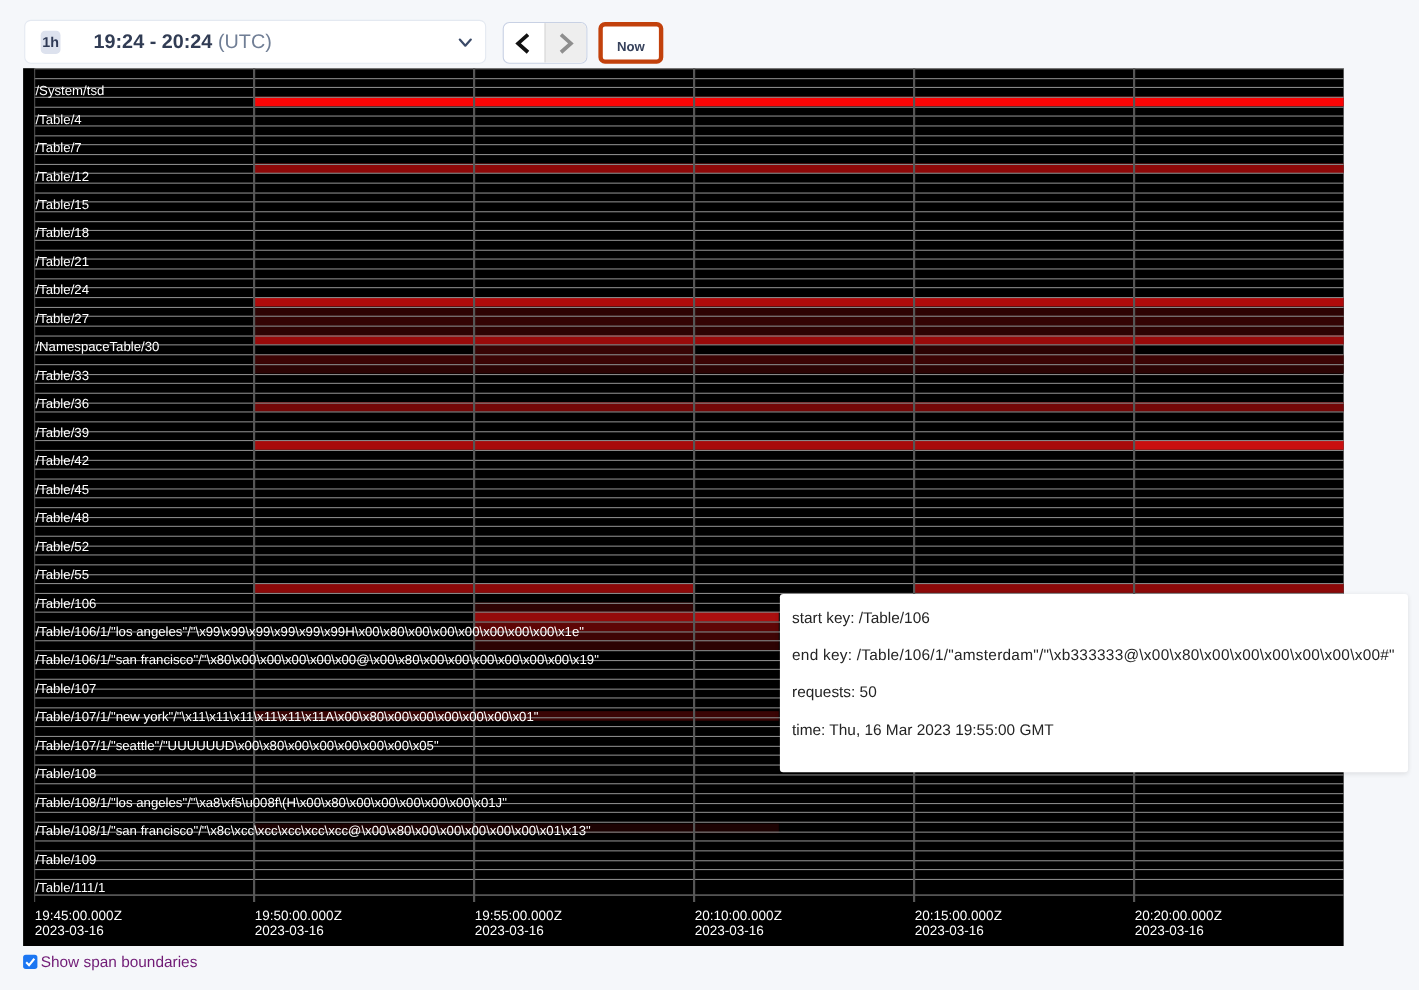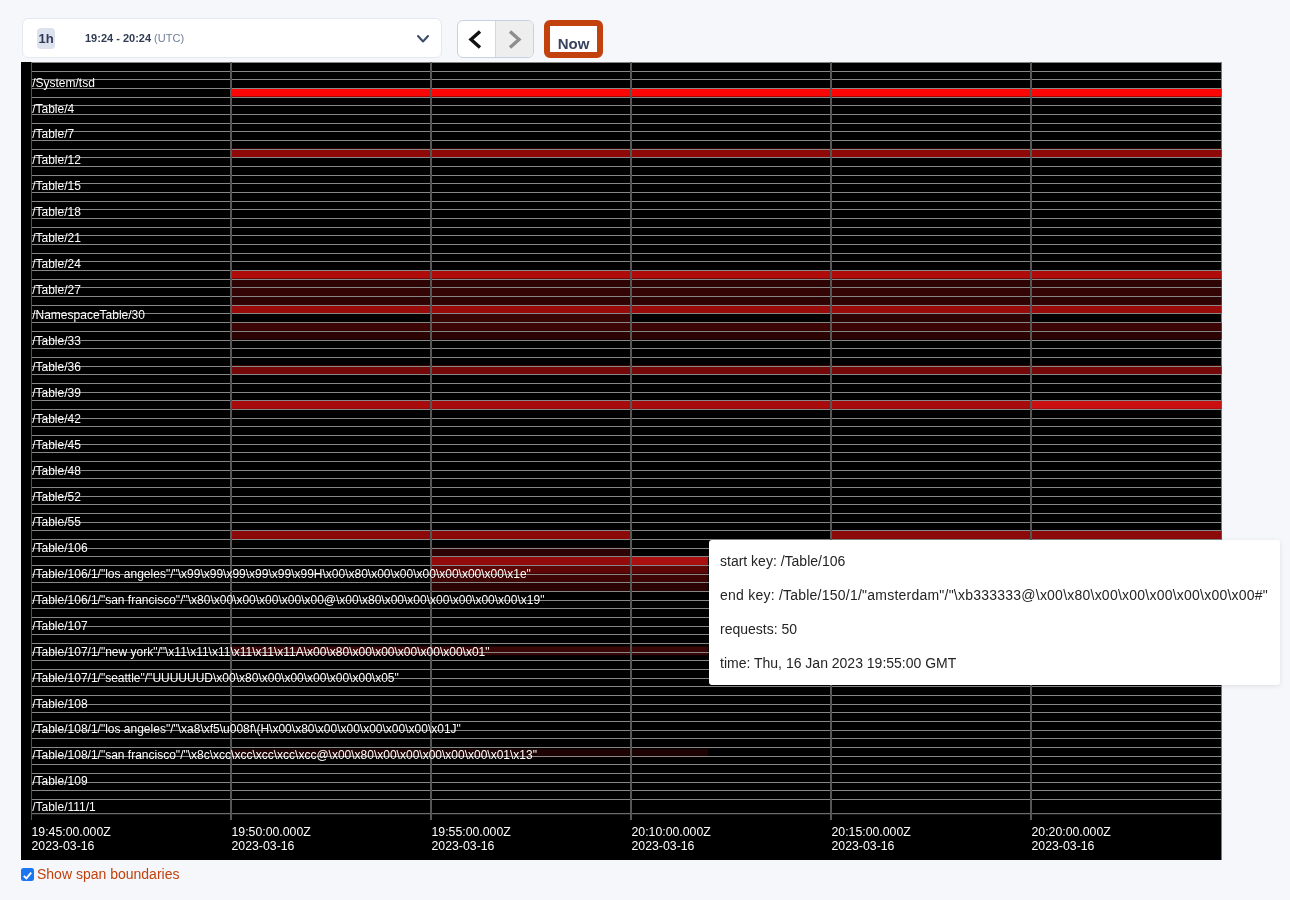--- a/index.html
+++ b/index.html
@@ -1,28 +1,28 @@
 <!DOCTYPE html>
 <html><head><meta charset="utf-8">
 <style>
 * { margin:0; padding:0; box-sizing:border-box; }
 html,body { width:1290px; height:900px; background:#f5f7fa; font-family:"Liberation Sans",sans-serif; overflow:hidden; }
 .abs { position:absolute; }
 #controls { left:22px; top:18px; width:420px; height:40px; background:#fff; border:1px solid #e4e9f1; border-radius:6px; }
 #badge { left:37px; top:28px; width:18px; height:21px; background:#dde2ee; border-radius:4px; color:#2f3a56; font-size:13px; font-weight:700; text-align:center; line-height:21px; }
-#title { left:85px; top:18px; height:40px; line-height:40px; font-size:11px; color:#313c54; }
+#title { left:85px; top:18px; height:40px; line-height:40px; font-size:18px; color:#313c54; }
 #title b { font-weight:700; }
 #title span { color:#707e95; font-weight:400; }
 #navgrp { left:457px; top:20px; width:77px; height:38px; border:1px solid #c8d1e4; border-radius:6px; background:#fff; overflow:hidden; }
 #navR { position:absolute; right:0; top:0; width:38.5px; height:36px; background:#eeeeee; border-left:1px solid #d8d8d8; }
-#nowbtn { left:544px; top:20px; width:59px; height:38px; border:6px solid #c2410c; border-radius:6px; background:#fff; color:#37425c; font-size:15px; font-weight:700; text-align:center; line-height:36px; }
-#tooltip { left:708.5px; top:539.5px; width:571.5px; height:145px; background:#fff; border-radius:3px; box-shadow:0 1px 5px rgba(0,0,0,0.10); font-size:14px; color:#242424; }
+#nowbtn { left:544px; top:20px; width:59px; height:38px; border:4px solid #c2410c; border-radius:6px; background:#fff; color:#37425c; font-size:12px; font-weight:700; text-align:center; line-height:36px; }
+#tooltip { left:708.5px; top:539.5px; width:571.5px; height:162px; background:#fff; border-radius:3px; box-shadow:0 1px 5px rgba(0,0,0,0.10); font-size:14px; color:#242424; }
 #tooltip div { position:absolute; left:11.5px; white-space:nowrap; }
 #cb { left:20.5px; top:868px; width:13px; height:13px; background:#1b76f2; border-radius:2.5px; }
-#cblabel { left:37px; top:866px; font-size:14px; color:#c2410c; }
+#cblabel { left:37px; top:866px; font-size:14px; color:#701a75; }
 .rl { fill:#fff; font-size:12px; font-family:"Liberation Sans",sans-serif; }
 .tl { fill:#fff; font-size:12.3px; font-family:"Liberation Sans",sans-serif; }
 </style></head>
 <body>
 <svg class="abs" style="left:0;top:0" width="1290" height="900" xmlns="http://www.w3.org/2000/svg">
 <rect x="21" y="62" width="1200.5" height="798" fill="#000"></rect>
 <rect x="231" y="88.0" width="990.5" height="8.67" fill="#fb0505"></rect>
 <rect x="231" y="148.7" width="990.5" height="8.67" fill="#8e0808"></rect>
 <rect x="231" y="270.1" width="990.5" height="8.67" fill="#b00b0b"></rect>
 <rect x="231" y="278.8" width="990.5" height="8.67" fill="#2e0303"></rect>
@@ -192,20 +192,20 @@
   </div>
 <svg class="abs" style="left:468px;top:30px" width="16" height="19" xmlns="http://www.w3.org/2000/svg">
     <polyline points="12,1.5 3,9.5 12,17.5" fill="none" stroke="#111" stroke-width="3.4" stroke-linejoin="miter"></polyline>
   </svg>
 <svg class="abs" style="left:506px;top:30px" width="16" height="19" xmlns="http://www.w3.org/2000/svg">
     <polyline points="4,1.5 13,9.5 4,17.5" fill="none" stroke="#8e8e8e" stroke-width="3.4" stroke-linejoin="miter"></polyline>
   </svg>
 <div class="abs" id="nowbtn">Now</div>
 <div class="abs" id="tooltip">
 <div style="top:13px">start key: /Table/106</div>
-<div style="top:47px;letter-spacing:0.23px">end key: /Table/150/1/"amsterdam"/"\xb333333@\x00\x80\x00\x00\x00\x00\x00\x00#"</div>
+<div style="top:47px;letter-spacing:0.23px">end key: /Table/106/1/"amsterdam"/"\xb333333@\x00\x80\x00\x00\x00\x00\x00\x00#"</div>
 <div style="top:81px">requests: 50</div>
-<div style="top:115px">time: Thu, 16 Jan 2023 19:55:00 GMT</div>
+<div style="top:115px">time: Thu, 16 Mar 2023 19:55:00 GMT</div>
 </div>
 <div class="abs" id="cb"><svg width="13" height="13" xmlns="http://www.w3.org/2000/svg">
       <polyline points="2.8,6.8 5.4,9.4 10.2,3.6" fill="none" stroke="#fff" stroke-width="1.9"></polyline>
     </svg></div>
 <div class="abs" id="cblabel">Show span boundaries</div>
 
 </body></html>

